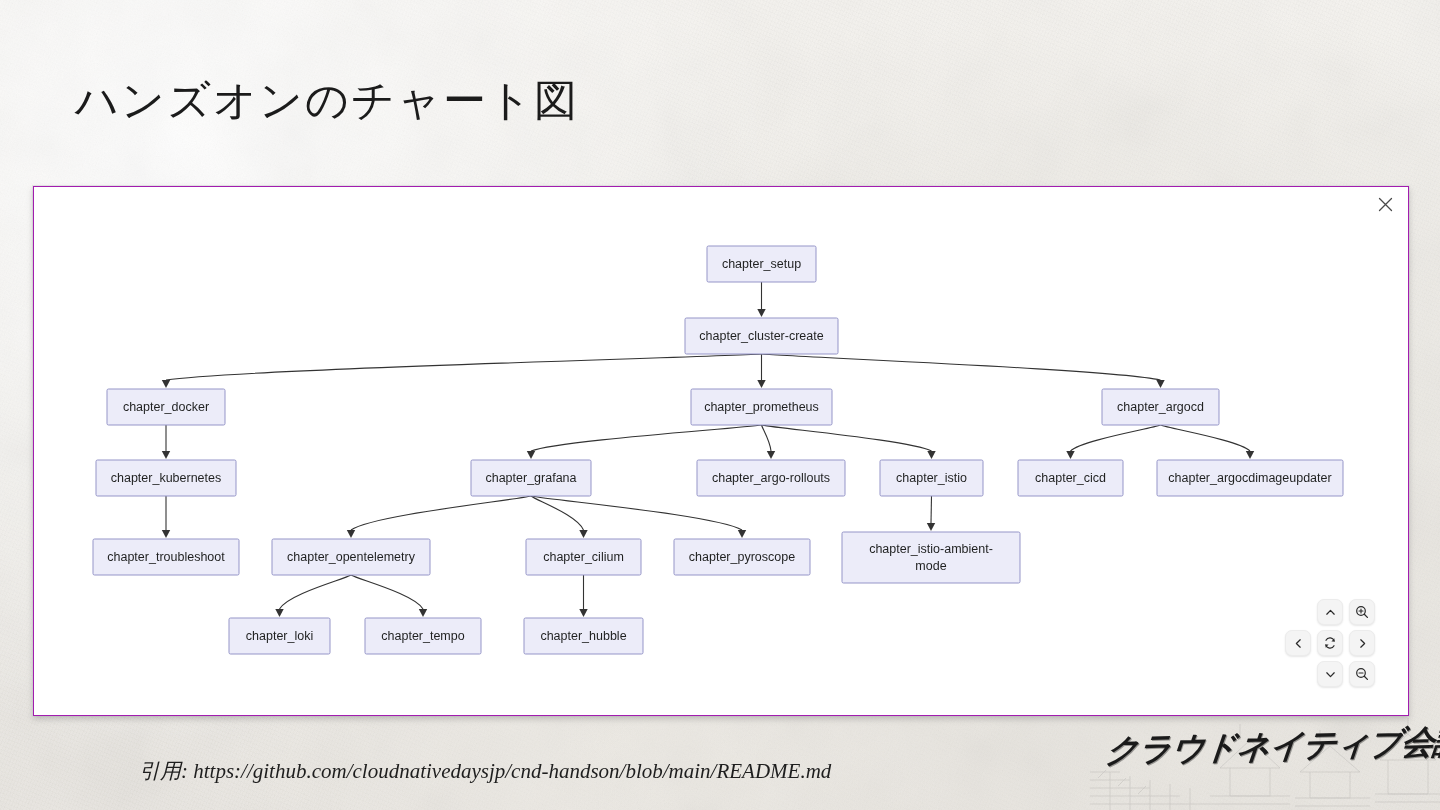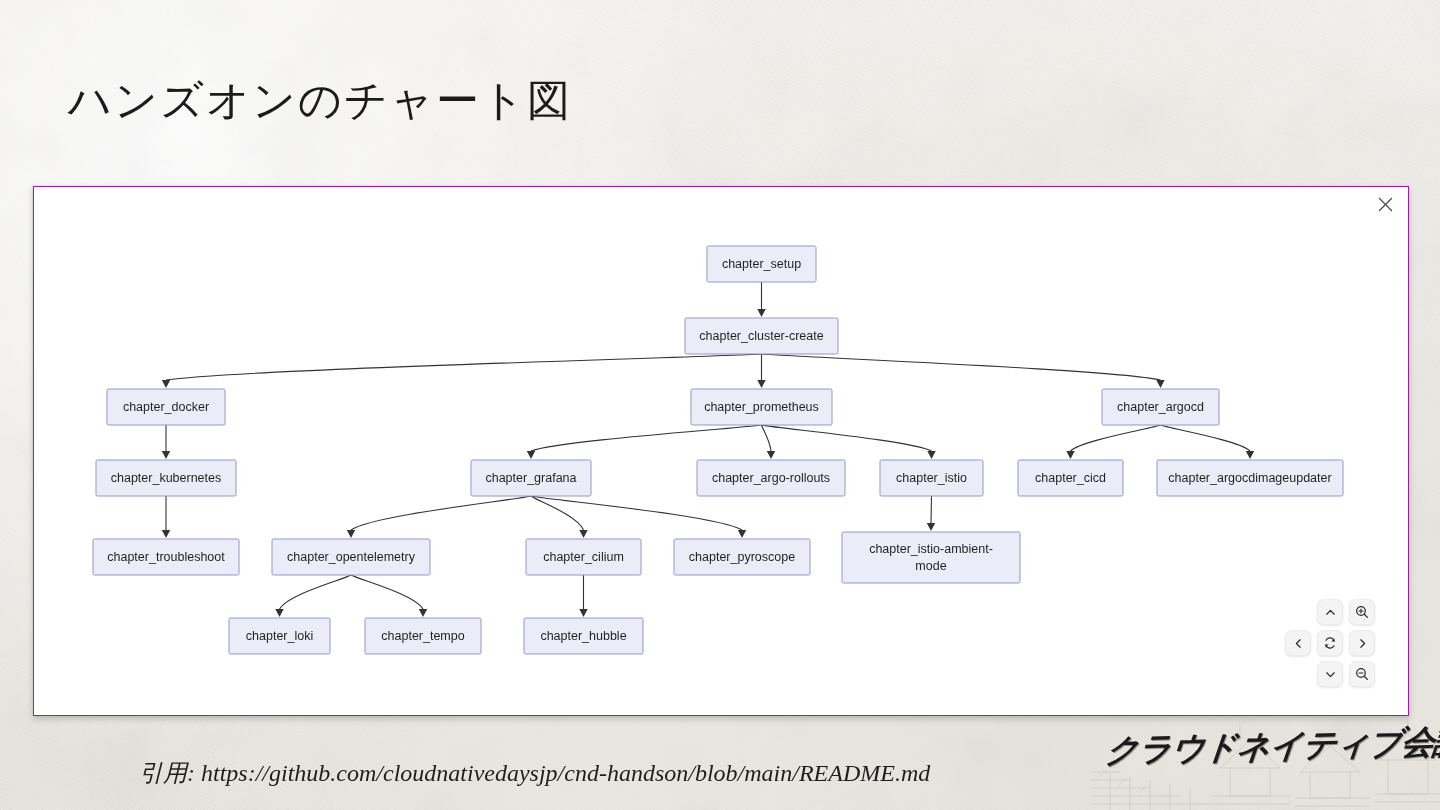--- a/index.html
+++ b/index.html
@@ -34,21 +34,21 @@
     position: absolute;
     inset: 0;
     opacity: 0.5;
     z-index: 1;
     pointer-events: none;
   }
 
   
   #slide-title {
     position: absolute;
-    left: 68px;
+    left: 75px;
     top: 72px;
     font-family: "Liberation Serif", "DejaVu Serif", serif;
     font-size: 43px;
     letter-spacing: 2px;
     color: #1b1b1b;
     z-index: 5;
     white-space: nowrap;
   }
 
   
@@ -140,21 +140,21 @@
   #ctrl-down  { left: 21px; top: 62px; }
   #ctrl-zout  { left: 53px; top: 62px; }
 
   
   #citation {
     position: absolute;
     left: 139px;
     top: 757px;
     font-family: "Liberation Serif", "DejaVu Serif", serif;
     font-style: italic;
-    font-size: 24px;
+    font-size: 21px;
     color: #1e1e1e;
     z-index: 6;
     white-space: nowrap;
   }
 
   
   #brand-logo {
     position: absolute;
     right: 0px;
     bottom: 0px;

